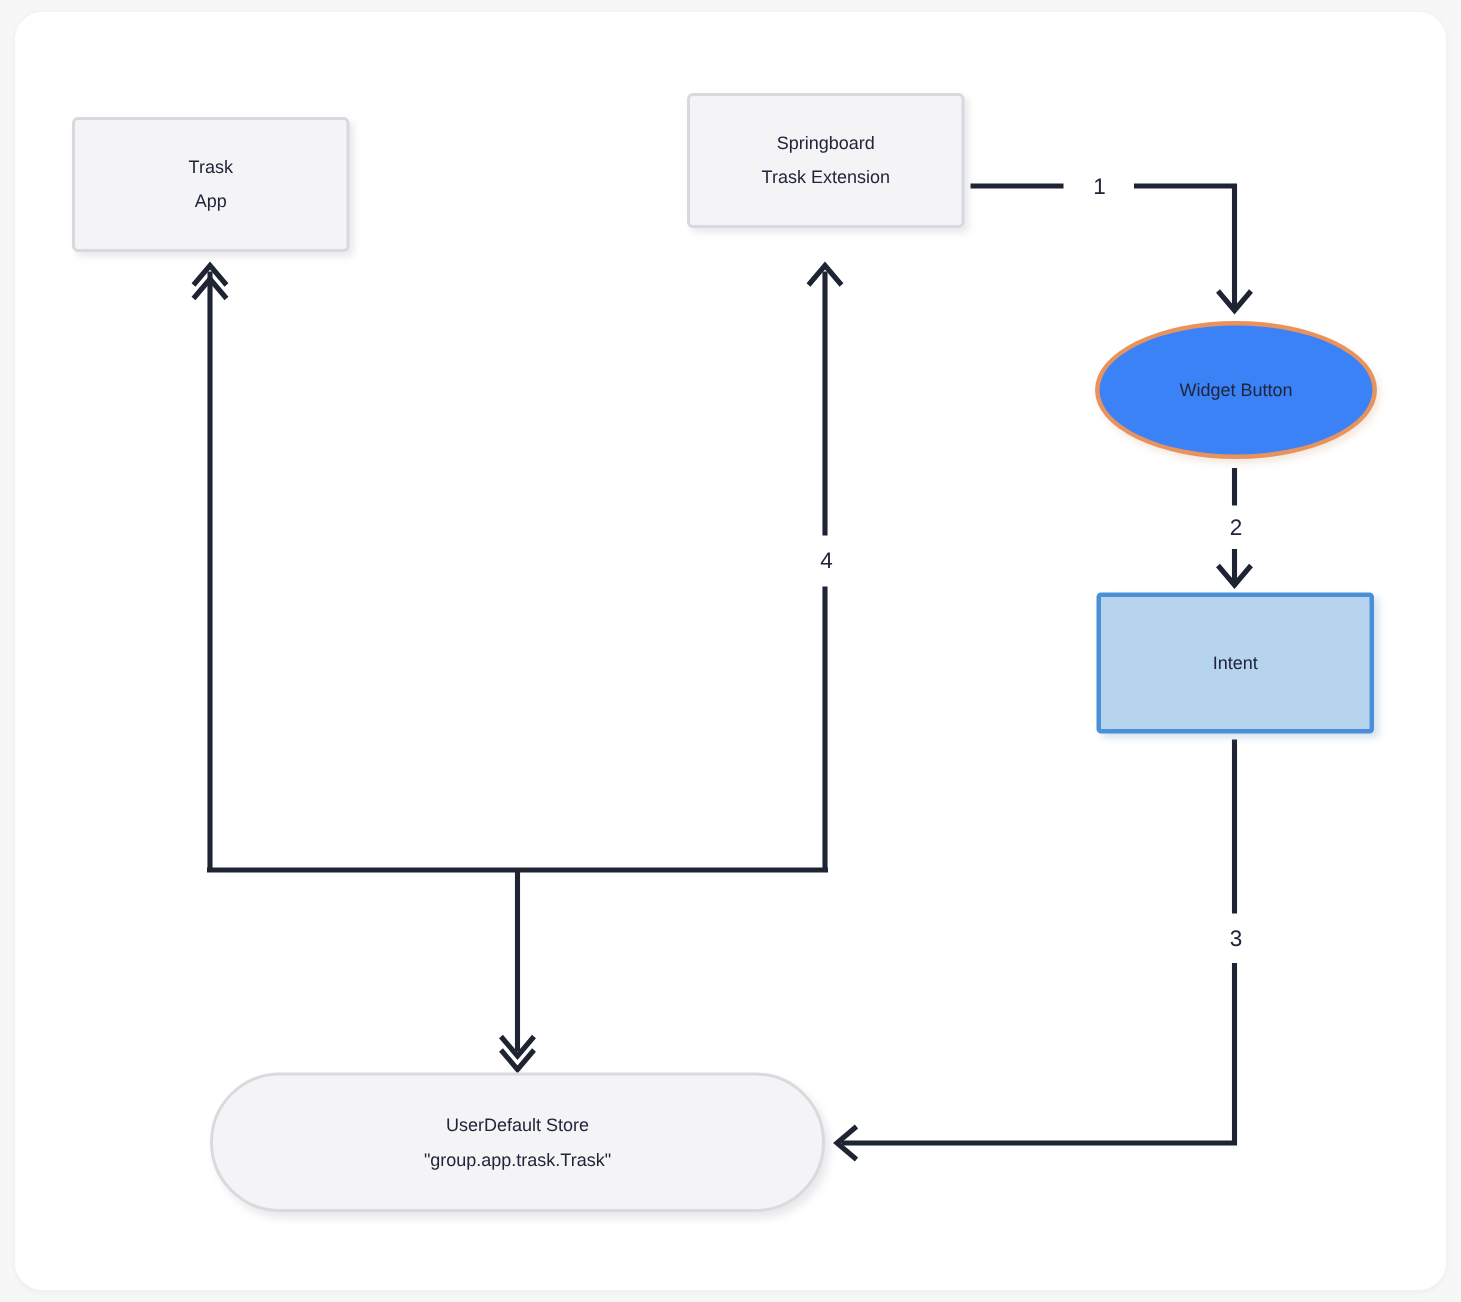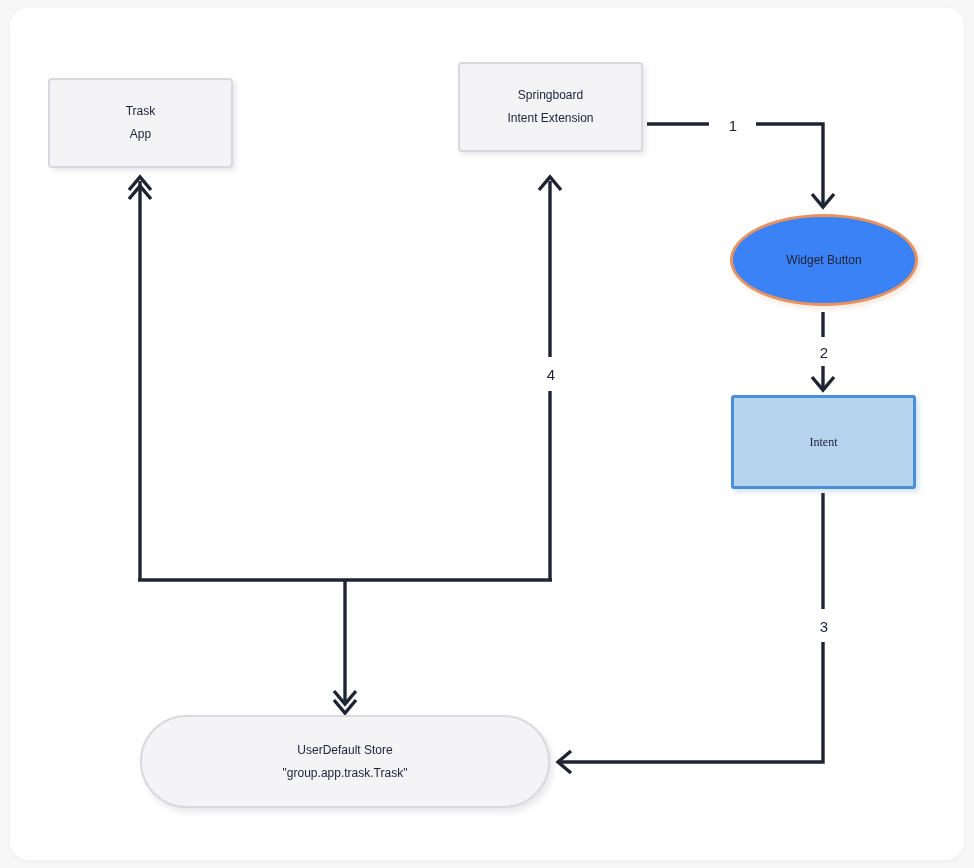--- a/index.html
+++ b/index.html
@@ -40,21 +40,20 @@
   .node-springboard{ left: 458px; top: 62px;  width: 185px; height: 90px; }
   .node-widget {
     left: 730px; top: 214px; width: 188px; height: 92px;
     background: #3b82f6; border: 3px solid #e8935e; border-radius: 50%;
     box-shadow: 2px 3px 5px rgba(200,150,110,0.22);
   }
   .node-intent {
     left: 731px; top: 395px; width: 185px; height: 94px;
     background: #b7d4ef; border: 3px solid #4a90d9; border-radius: 3px;
     box-shadow: 3px 3px 5px rgba(110,150,195,0.28);
-    font-family: Liberation Serif, serif;
   }
   .node-store {
     left: 140px; top: 715px; width: 410px; height: 93px;
     background: #f4f4f6; border: 2px solid #d9dade; border-radius: 47px;
     box-shadow: 3px 4px 6px rgba(140,140,155,0.20);
     text-align: center;
   }
   .edge-label {
     position: absolute;
     transform: translate(-50%, -50%);
@@ -96,21 +95,21 @@
     <path d="M334 691 L345 704 L356 691 M334 700 L345 713 L356 700"></path>
   </svg>
 
   <div class="node gray-box node-trask">
     <div>Trask</div>
     <div>App</div>
   </div>
 
   <div class="node gray-box node-springboard">
     <div>Springboard</div>
-    <div>Intent Extension</div>
+    <div>Trask Extension</div>
   </div>
 
   <div class="node node-widget">
     <div>Widget Button</div>
   </div>
 
   <div class="node node-intent">
     <div>Intent</div>
   </div>
 

